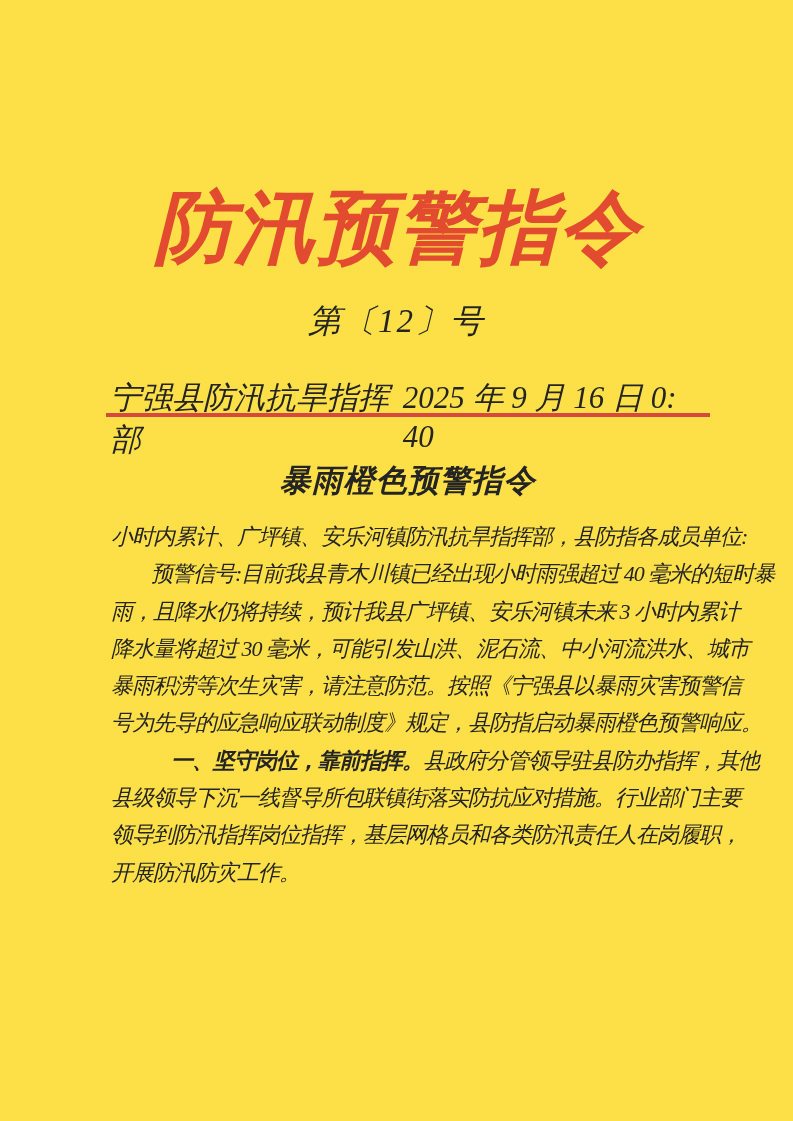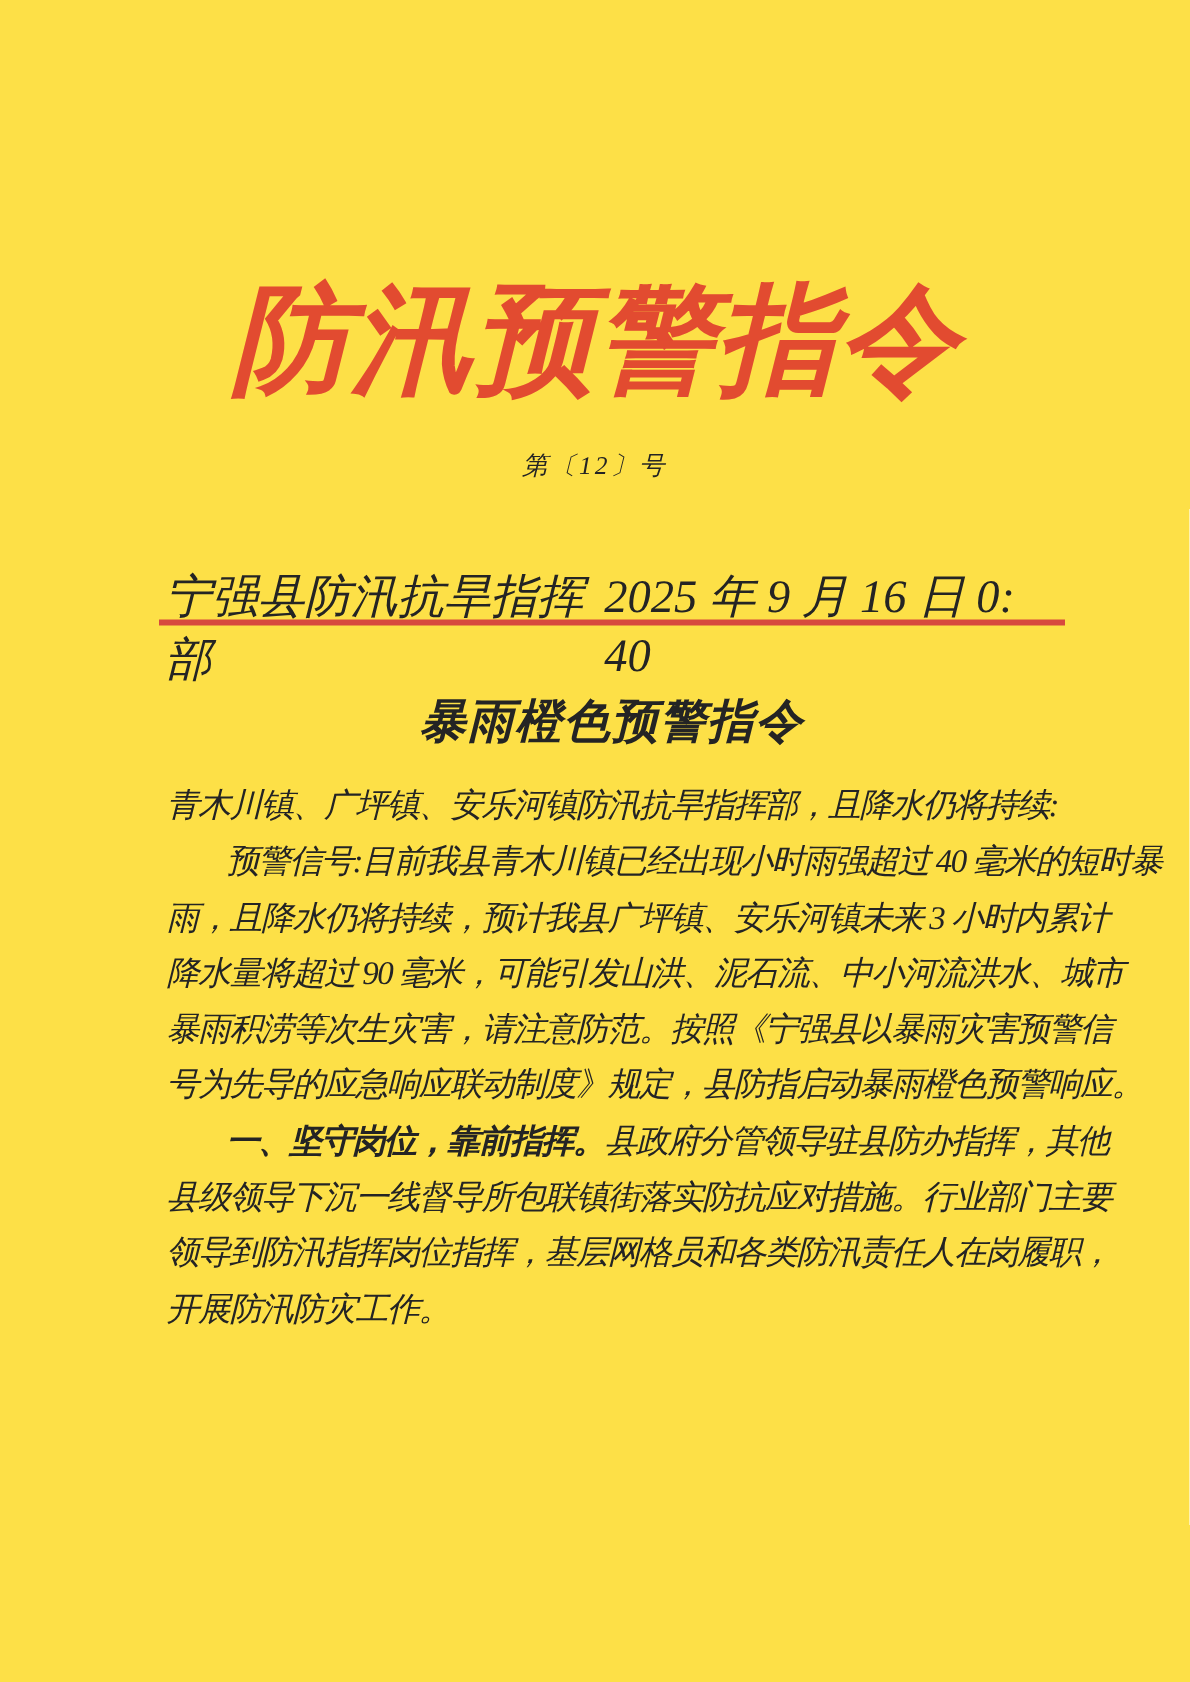--- a/index.html
+++ b/index.html
@@ -19,21 +19,21 @@
   }
   .doc-title{
     position:absolute;top:183px;left:0;width:100%;
     margin:0;text-align:center;
     font-size:80px;line-height:90px;font-weight:700;
     letter-spacing:1px;
     color:var(--title-red);
   }
   .doc-number{
     position:absolute;top:299px;left:0;width:100%;
-    text-align:center;font-size:17px;letter-spacing:2px;
+    text-align:center;font-size:33px;letter-spacing:2px;
   }
   .meta-row{
     position:absolute;top:377px;left:110px;width:588px;
     display:flex;justify-content:space-between;align-items:baseline;
     font-size:31px;
   }
   .red-rule{
     position:absolute;top:413px;left:106px;width:604px;height:4px;
     background:var(--rule-red);
   }
@@ -45,20 +45,21 @@
   .body-text{
     position:absolute;top:518px;left:111px;width:578px;
     font-size:22px;line-height:37.3px;letter-spacing:-1px;
   }
   .line{white-space:nowrap;}
   .indent-first > .line:first-child{text-indent:40px;}
   .indented{text-indent:40px;}
   .lead{
     font-family:"Liberation Sans","DejaVu Sans",sans-serif;
     font-weight:700;
+    margin-left:20px;
   }
 </style>
 </head>
 <body>
 
 <div class="page">
 
   <h1 class="doc-title">防汛预警指令</h1>
 
   <div class="doc-number">第〔12〕号</div>
@@ -66,26 +67,26 @@
   <div class="meta-row">
     <span class="issuer">宁强县防汛抗旱指挥部</span>
     <span class="datetime">2025 年 9 月 16 日 0: 40</span>
   </div>
 
   <div class="red-rule"></div>
 
   <h2 class="subtitle">暴雨橙色预警指令</h2>
 
   <div class="body-text">
-    <div class="line salutation">青木川镇、广坪镇、安乐河镇防汛抗旱指挥部，且降水仍将持续:</div>
+    <div class="line salutation">小时内累计、广坪镇、安乐河镇防汛抗旱指挥部，县防指各成员单位:</div>
 
     <div class="para indent-first">
         <div class="line">预警信号:目前我县青木川镇已经出现小时雨强超过 40 毫米的短时暴</div>
         <div class="line">雨，且降水仍将持续，预计我县广坪镇、安乐河镇未来 3 小时内累计</div>
-        <div class="line">降水量将超过 90 毫米，可能引发山洪、泥石流、中小河流洪水、城市</div>
+        <div class="line">降水量将超过 30 毫米，可能引发山洪、泥石流、中小河流洪水、城市</div>
         <div class="line">暴雨积涝等次生灾害，请注意防范。按照《宁强县以暴雨灾害预警信</div>
         <div class="line">号为先导的应急响应联动制度》规定，县防指启动暴雨橙色预警响应。</div>
       </div>
 
     <div class="line indented"><b class="lead">一、坚守岗位，靠前指挥。</b><span>县政府分管领导驻县防办指挥，其他</span></div>
 
     <div class="para">
         <div class="line">县级领导下沉一线督导所包联镇街落实防抗应对措施。行业部门主要</div>
         <div class="line">领导到防汛指挥岗位指挥，基层网格员和各类防汛责任人在岗履职，</div>
         <div class="line">开展防汛防灾工作。</div>

